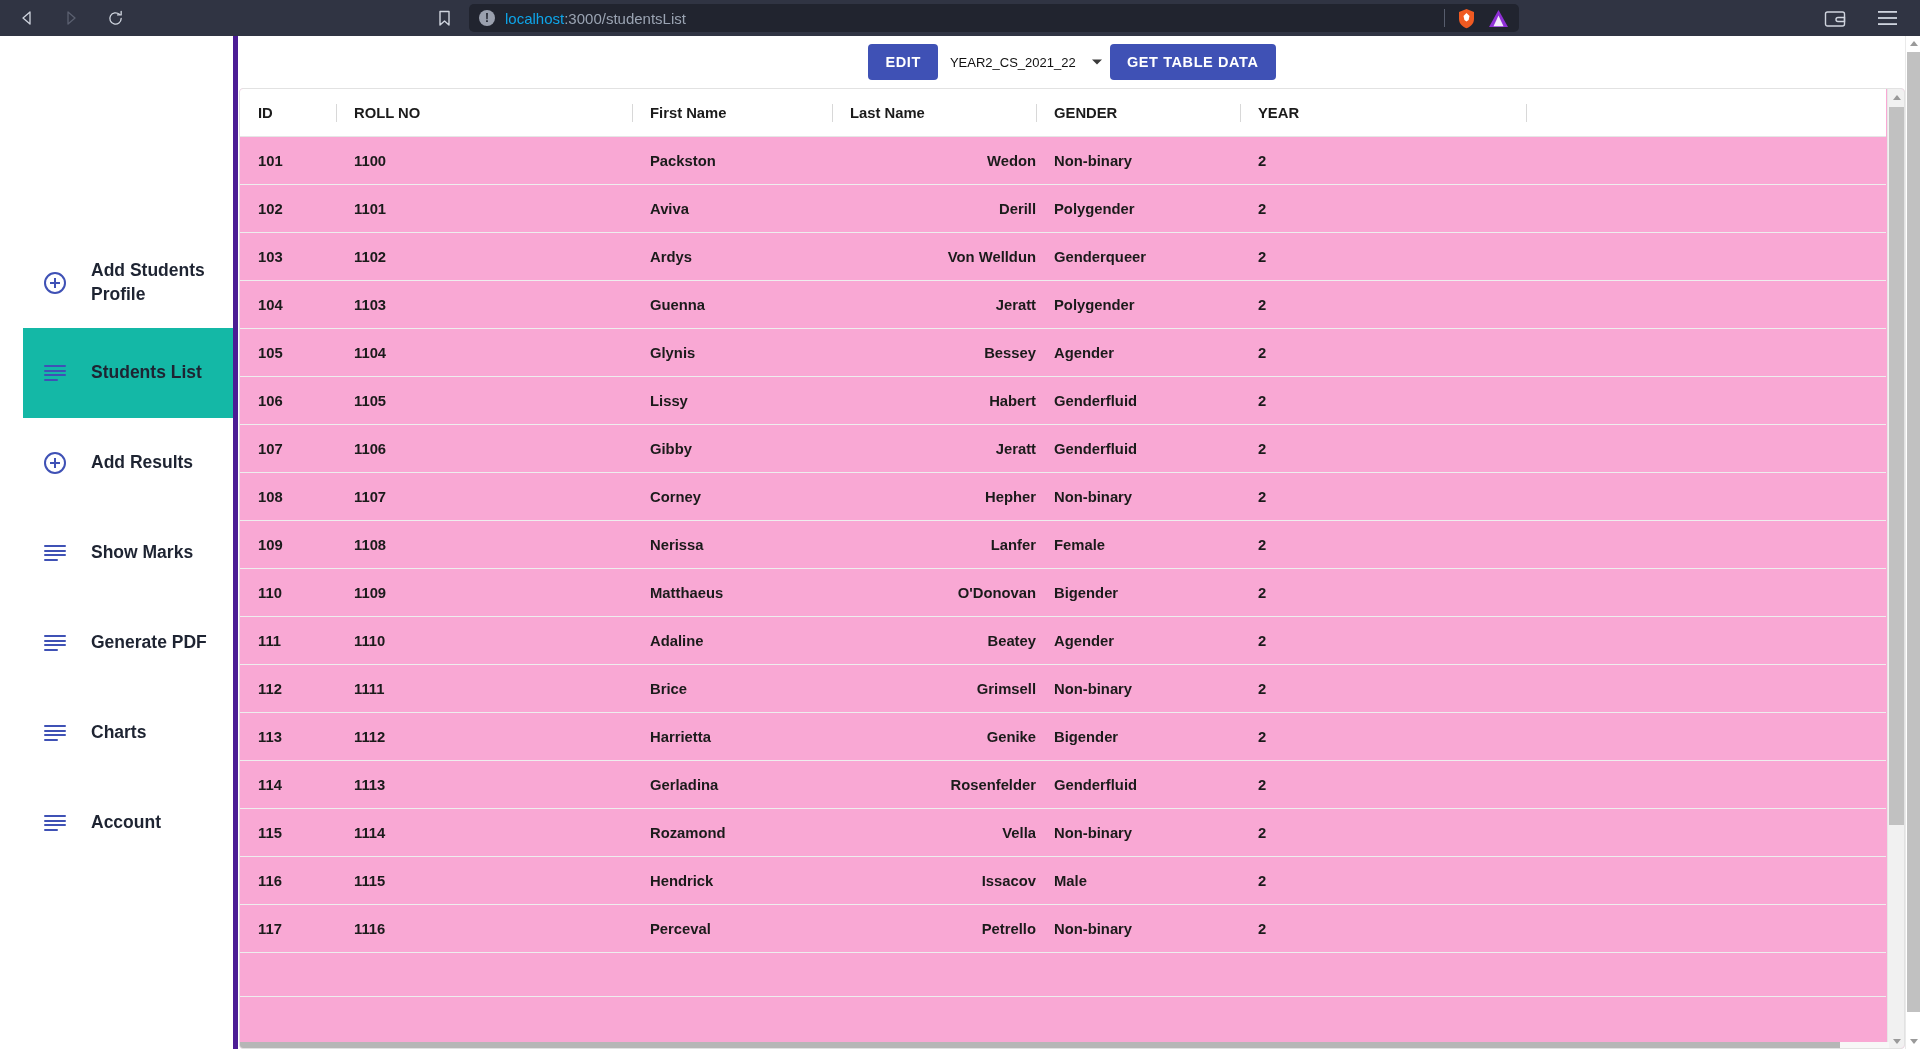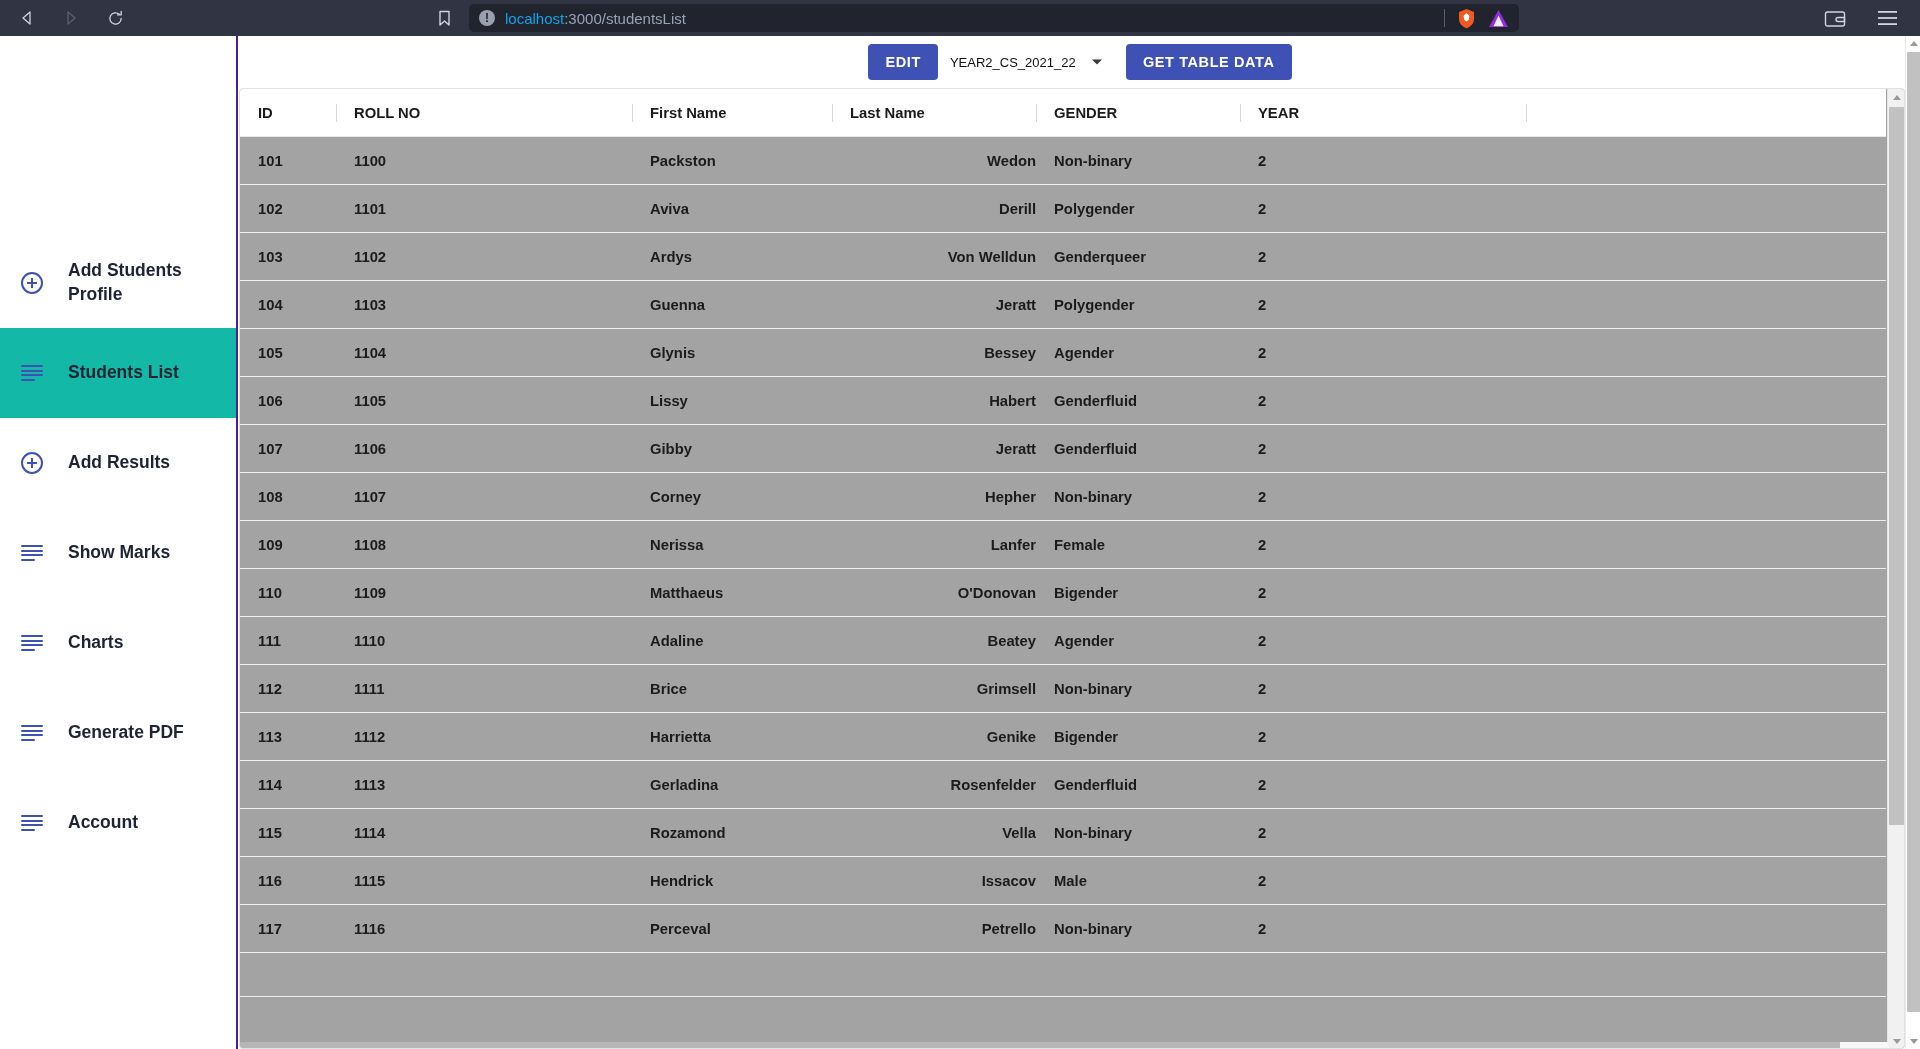--- a/index.html
+++ b/index.html
@@ -112,21 +112,22 @@
     background: #ffffff;
   }
 
   
   .sidebar {
     position: absolute;
     top: 0; left: 0;
     width: 238px;
     height: 1013px;
     background: #ffffff;
-    border-right: 2px solid #4c1d95;
+    border-right: 5px solid #4c1d95;
+    padding-left: 23px;
   }
   .sidebar-inner {
     position: relative;
     padding-top: 202px;
   }
   .sidebar-item {
     display: flex;
     align-items: center;
     min-height: 90px;
     padding: 8px 0 8px 12px;
@@ -214,21 +215,20 @@
     border: none;
     font-family: "Liberation Sans", sans-serif;
     font-size: 14.5px;
     font-weight: bold;
     letter-spacing: 0.6px;
     height: 36px;
     padding: 0 17px;
     border-radius: 4px;
     cursor: pointer;
     white-space: nowrap;
-    margin-left: 16px;
   }
   .select-wrap {
     position: relative;
     height: 36px;
     display: flex;
     align-items: center;
     padding: 0 26px 0 12px;
     cursor: pointer;
     min-width: 172px;
   }
@@ -249,21 +249,21 @@
     border-top: 5px solid #3a3a3a;
   }
 
   
   .table-card {
     position: absolute;
     top: 52px;
     left: 0;
     width: 1666px;
     height: 961px;
-    background: #a3a3a3;
+    background: #f9a8d4;
     border: 1px solid #e2e2e2;
     border-radius: 4px;
     overflow: hidden;
   }
   .table-scroll {
     width: 1666px;
     height: 961px;
     overflow: hidden;
     position: relative;
   }
@@ -515,33 +515,33 @@
 
       <div class="sidebar-item">
         <span class="icon-slot">
           <span class="icon-list">
               <i></i>
               <i></i>
               <i></i>
               <i></i>
             </span>
         </span>
-        <span class="label">Charts</span>
+        <span class="label">Generate PDF</span>
       </div>
 
       <div class="sidebar-item">
         <span class="icon-slot">
           <span class="icon-list">
               <i></i>
               <i></i>
               <i></i>
               <i></i>
             </span>
         </span>
-        <span class="label">Generate PDF</span>
+        <span class="label">Charts</span>
       </div>
 
       <div class="sidebar-item">
         <span class="icon-slot">
           <span class="icon-list">
               <i></i>
               <i></i>
               <i></i>
               <i></i>
             </span>

